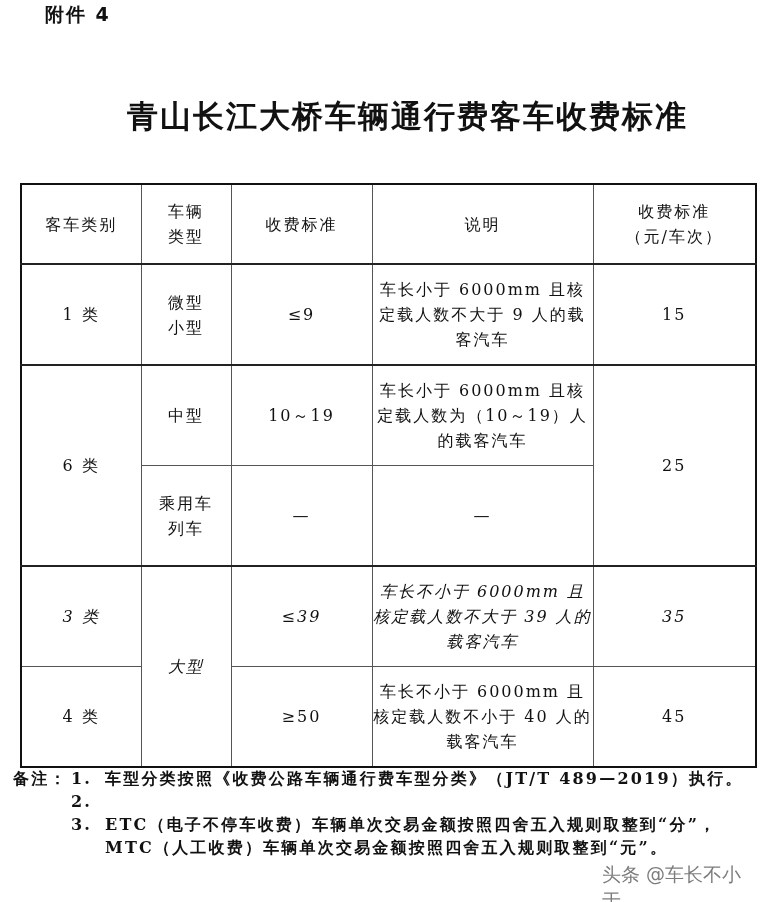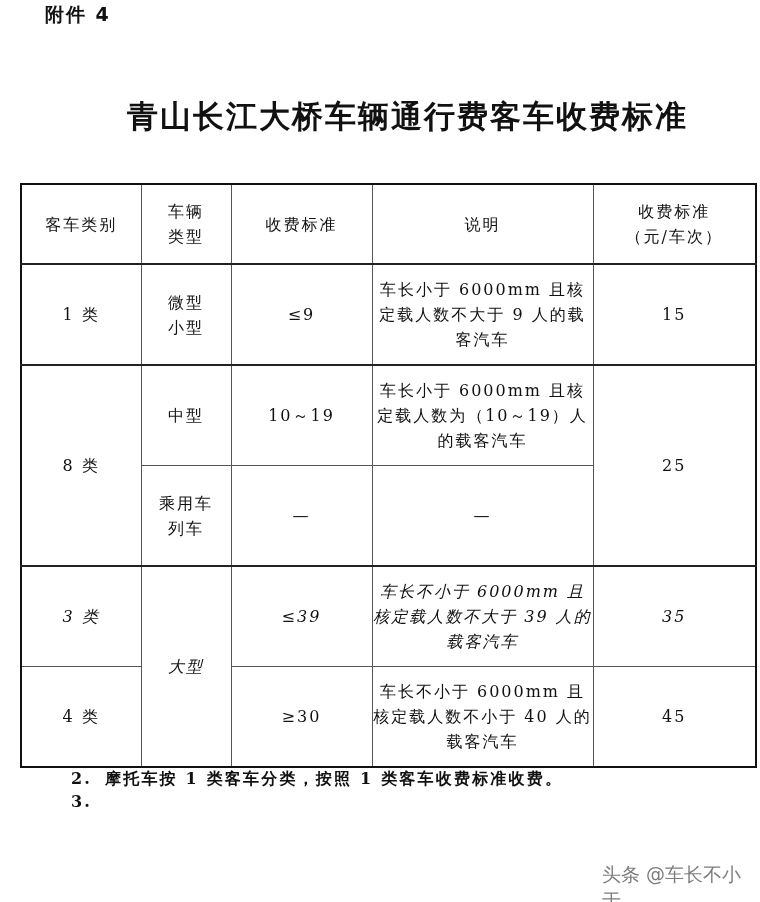--- a/index.html
+++ b/index.html
@@ -85,21 +85,21 @@
     <td>
       <div>微型</div>
       <div>小型</div>
     </td>
     <td>≤9</td>
     <td class="desc">车长小于 6000mm 且核定载人数不大于 9 人的载客汽车</td>
     <td>15</td>
   </tr>
 
   <tr class="r2a thick-top">
-    <td rowspan="2">8 类</td>
+    <td rowspan="2">6 类</td>
     <td>中型</td>
     <td>10～19</td>
     <td class="desc">车长小于 6000mm 且核定载人数为（10～19）人的载客汽车</td>
     <td rowspan="2">25</td>
   </tr>
 
   <tr class="r2b">
     <td>
       <div>乘用车</div>
       <div>列车</div>
@@ -111,30 +111,35 @@
   <tr class="r3 thick-top">
     <td>3 类</td>
     <td rowspan="2">大型</td>
     <td>≤39</td>
     <td class="desc">车长不小于 6000mm 且核定载人数不大于 39 人的载客汽车</td>
     <td>35</td>
   </tr>
 
   <tr class="r4">
     <td>4 类</td>
-    <td>≥30</td>
+    <td>≥50</td>
     <td class="desc">车长不小于 6000mm 且核定载人数不小于 40 人的载客汽车</td>
     <td>45</td>
   </tr>
 </tbody>
   </table>
 
 <div class="notes">
+  <div class="note-row">
+    <span class="note-label">备注：</span>
+    <span class="note-num">1.</span>
+    <span class="note-text">车型分类按照《收费公路车辆通行费车型分类》（JT/T 489—2019）执行。</span>
+  </div>
   <div class="note-row note-indent">
     <span class="note-num">2.</span>
-    <span class="note-text">摩托车按 1 类客车分类，按照 1 类客车收费标准收费。</span>
   </div>
   <div class="note-row note-indent">
     <span class="note-num">3.</span>
+    <span class="note-text">ETC（电子不停车收费）车辆单次交易金额按照四舍五入规则取整到“分”，MTC（人工收费）车辆单次交易金额按照四舍五入规则取整到“元”。</span>
   </div>
 </div>
 
 <div class="watermark">头条 @车长不小于</div>
 
 </body></html>

